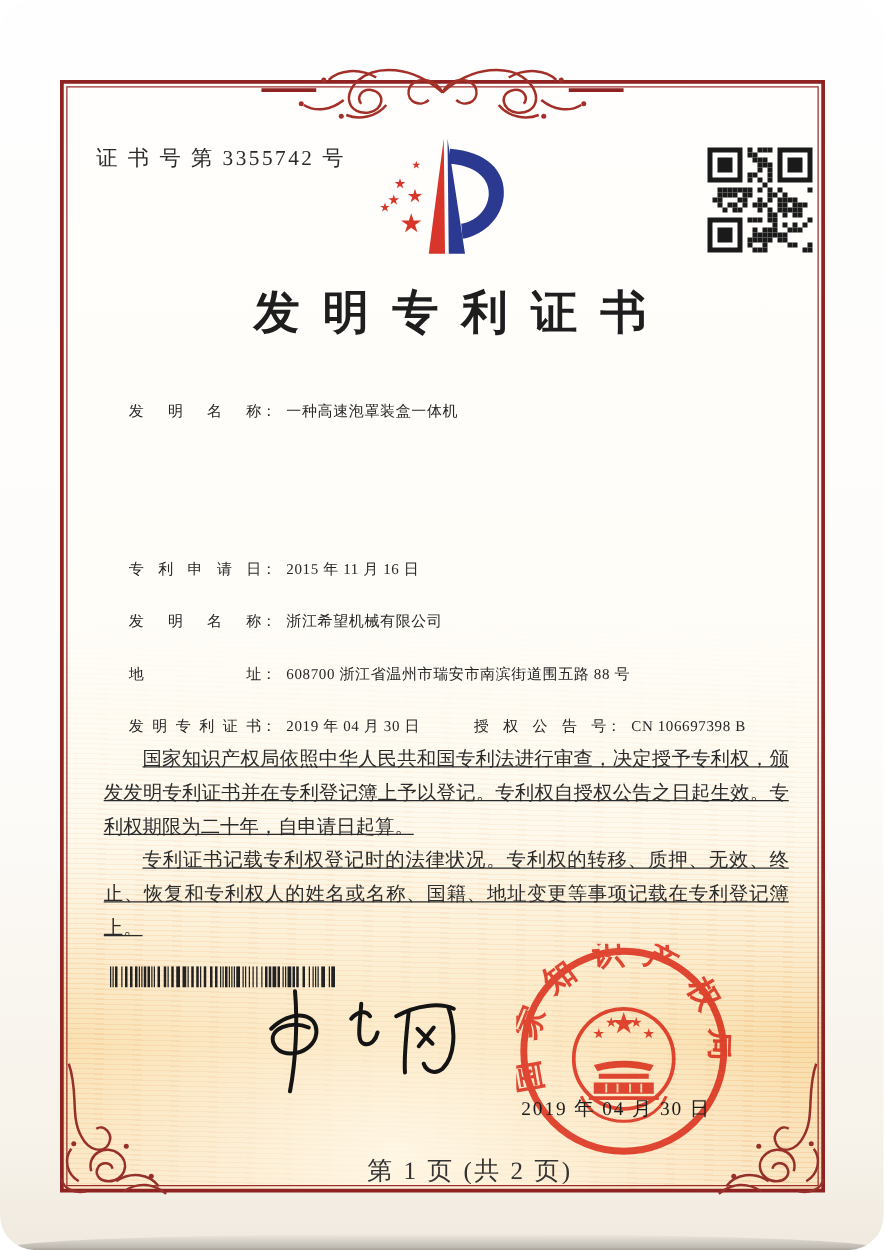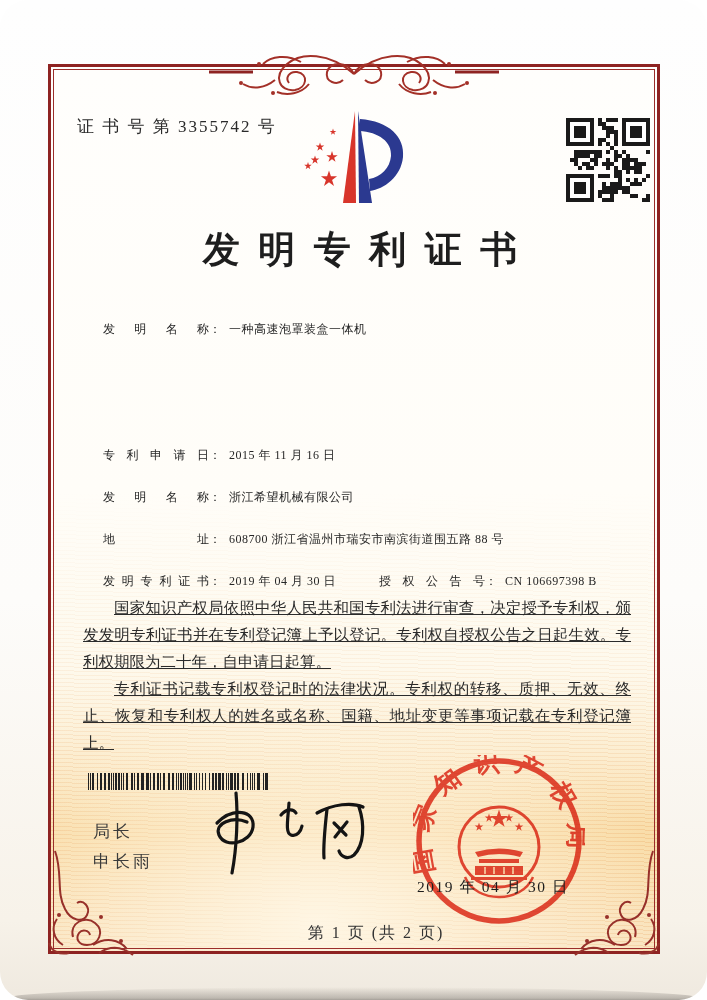--- a/index.html
+++ b/index.html
@@ -33,21 +33,21 @@
   
   .body-text{left:32px;top:528px;width:548px;font-size:15.5px;line-height:1.74;color:#2b2b2b;text-align:justify;text-decoration:underline;}
   .body-text p{margin:0;text-indent:2em;}
   
   .barcode{left:37px;top:706px;}
   .signer{left:42px;top:750px;font-family:"Liberation Sans","DejaVu Sans",sans-serif;
     font-size:17px;color:#3c3c3c;letter-spacing:3px;line-height:1.75;}
   .signature{left:138px;top:718px;}
   .seal{left:362px;top:688px;mix-blend-mode:multiply;}
   .seal-date{left:366px;top:810px;font-size:15.5px;color:#1d1d1d;letter-spacing:1.5px;white-space:nowrap;}
-  .footer{left:0;right:0;top:856px;text-align:center;font-size:16px;letter-spacing:2px;color:#333;padding-left:44px;}
+  .footer{left:0;right:0;top:856px;text-align:center;font-size:20px;letter-spacing:2px;color:#333;padding-left:44px;}
   
   .orn-top{left:50%;top:-17px;transform:translateX(-50%);}
   .orn-bl{left:-8px;bottom:-9px;}
   .orn-br{right:-8px;bottom:-9px;transform:scaleX(-1);}
 </style>
 </head>
 <body>
 
 <svg width="0" height="0" style="position:absolute">
   <defs>
@@ -323,24 +323,20 @@
         <rect x="154" y="0" width="2" height="17" fill="#222"></rect>
         <rect x="159" y="0" width="1" height="17" fill="#222"></rect>
         <rect x="162" y="0" width="1" height="17" fill="#222"></rect>
         <rect x="164" y="0" width="1" height="17" fill="#222"></rect>
         <rect x="166" y="0" width="1" height="17" fill="#222"></rect>
         <rect x="169" y="0" width="3" height="17" fill="#222"></rect>
         <rect x="175" y="0" width="1" height="17" fill="#222"></rect>
         <rect x="177" y="0" width="3" height="17" fill="#222"></rect>
       </svg>
 
-    <div class="abs signer">
-      <div>局长</div>
-      <div>申长雨</div>
-    </div>
 
     <svg class="abs signature" width="190" height="95" viewBox="0 0 190 95">
       <g fill="none" stroke="#141414" stroke-width="3.2" stroke-linecap="round" stroke-linejoin="round">
         <path d="M 28,38 C 44,22 66,25 64,42 C 62,58 36,64 30,50 C 25,38 44,31 58,37"></path>
         <path d="M 47,8 C 49,30 48,62 43,88"></path>
         <path d="M 92,30 C 97,24 104,23 107,28"></path>
         <path d="M 100,18 C 99,34 96,48 102,50 C 108,52 112,46 113,41"></path>
         <path d="M 128,28 C 144,19 163,17 174,22"></path>
         <path d="M 138,24 C 136,42 134,60 135,73"></path>
         <path d="M 170,22 C 176,40 175,60 165,70 C 159,75 152,72 150,66"></path>

